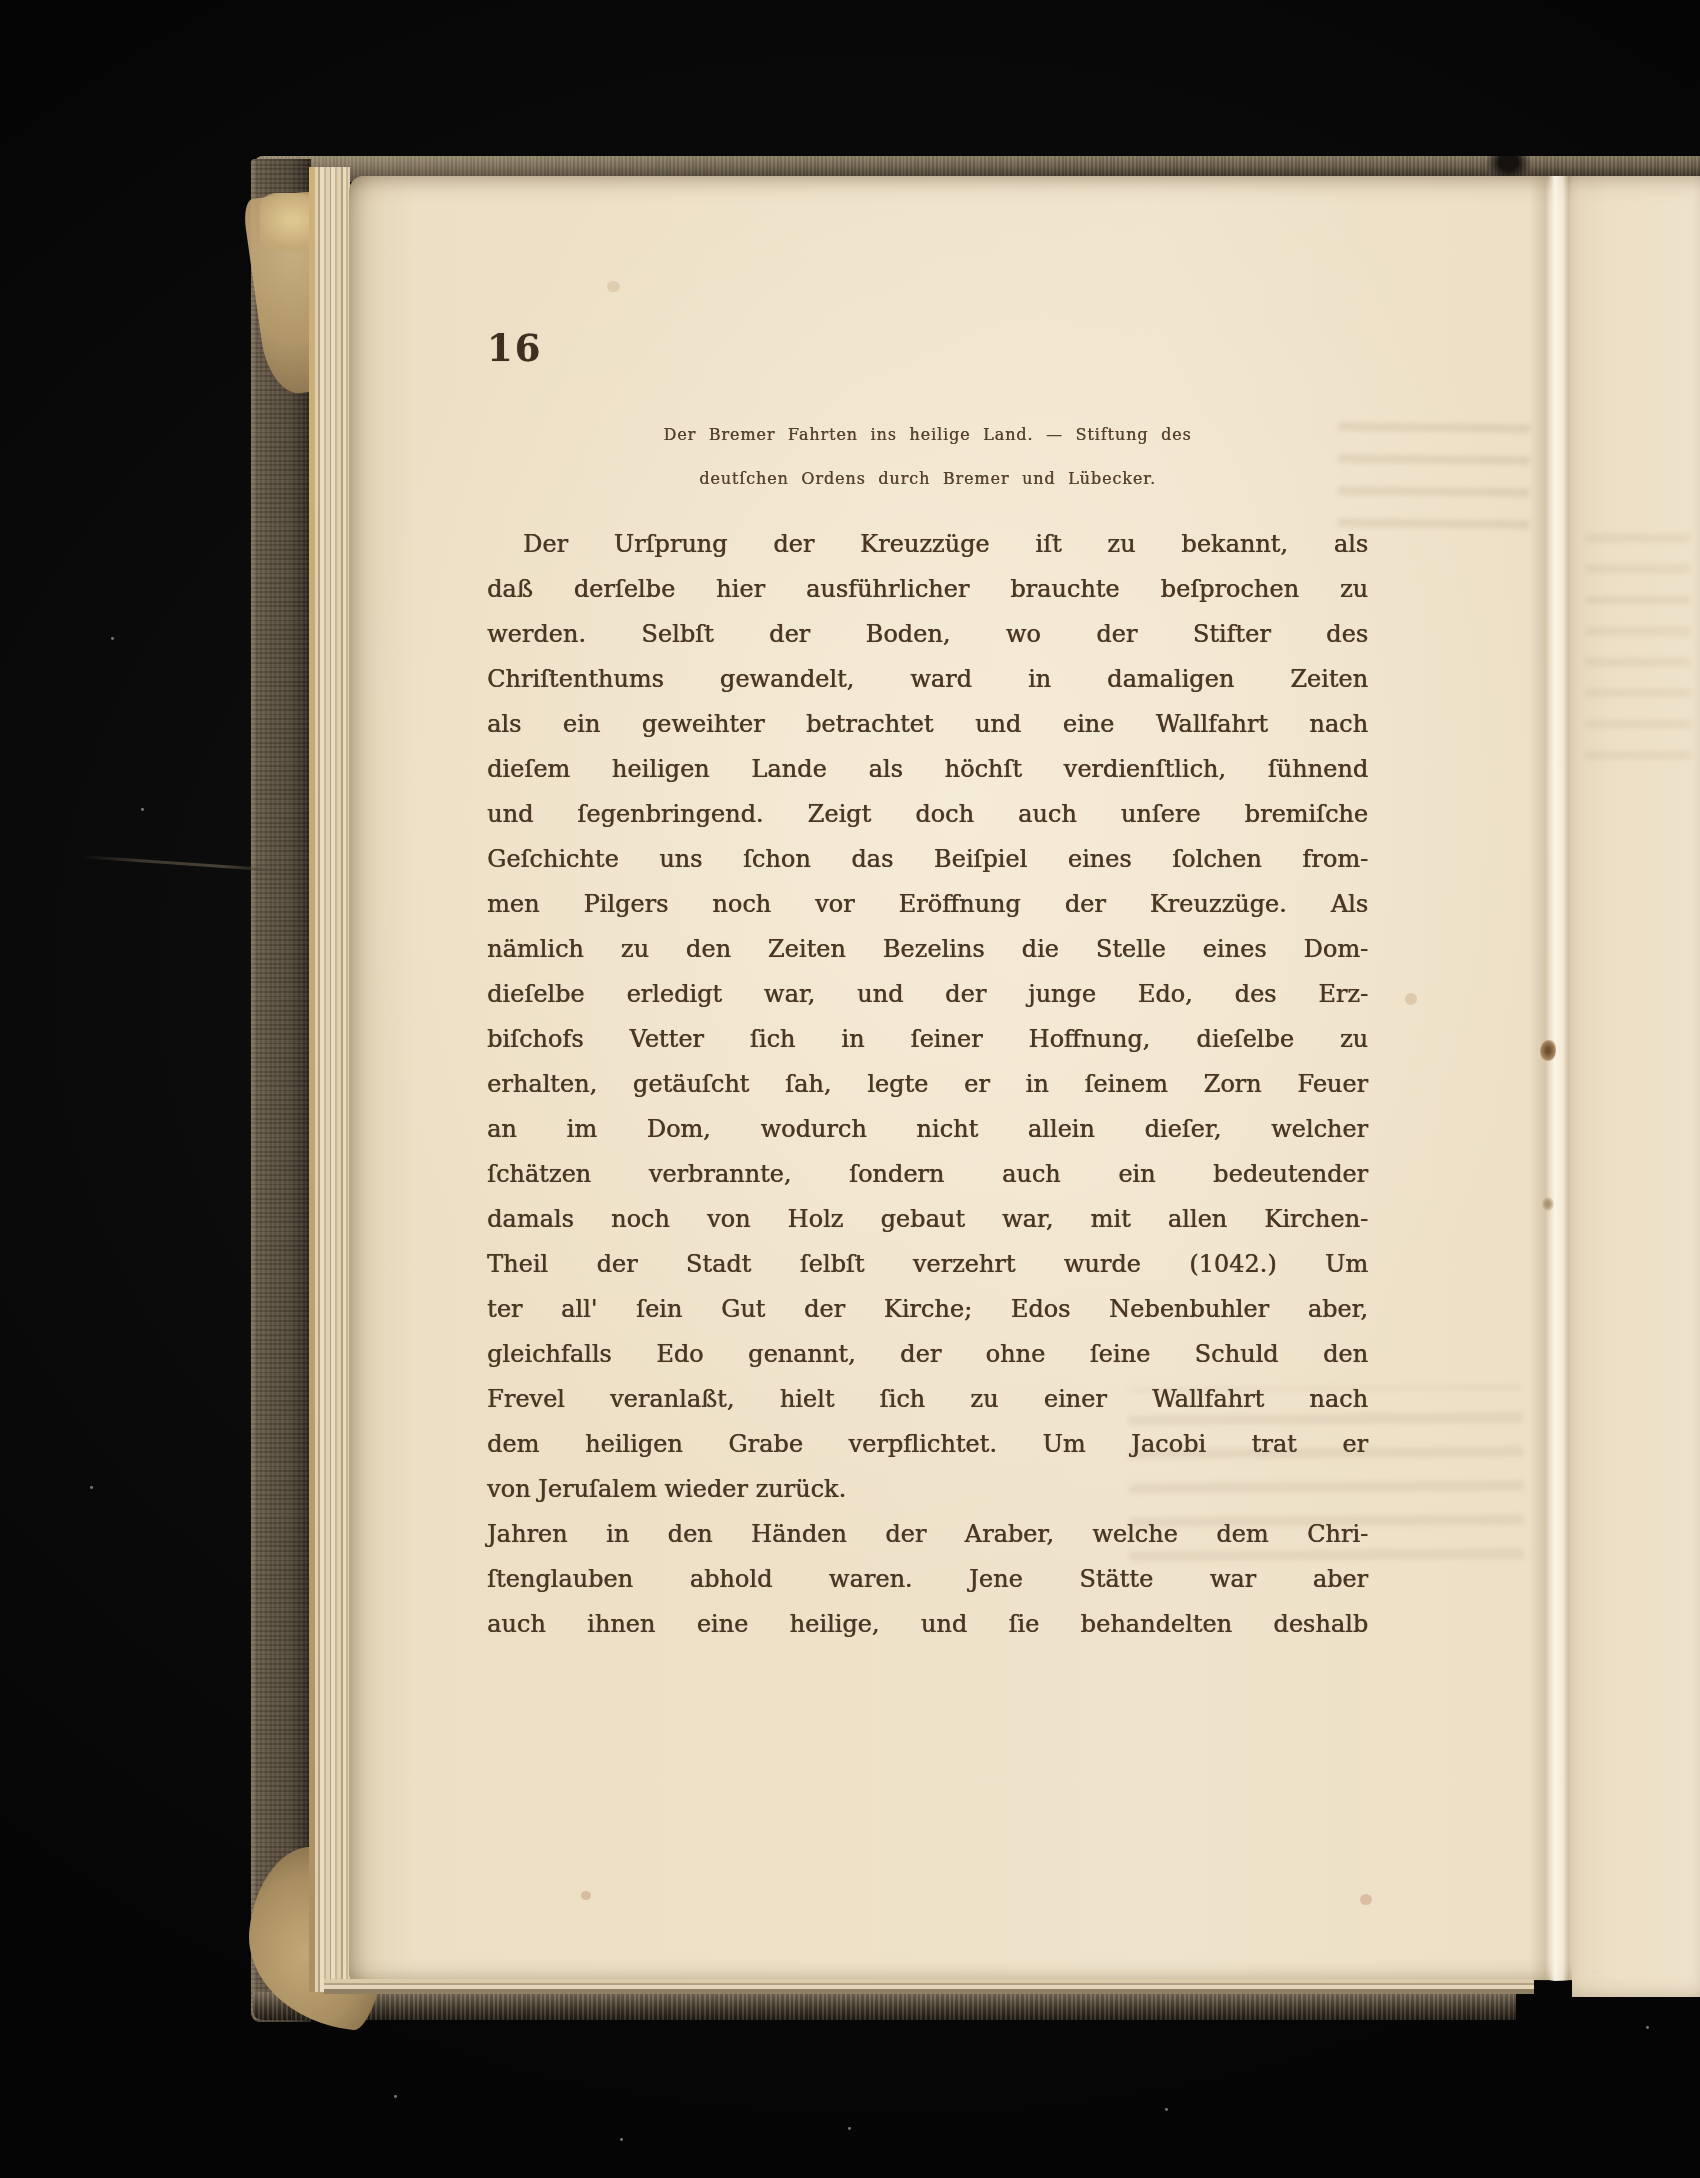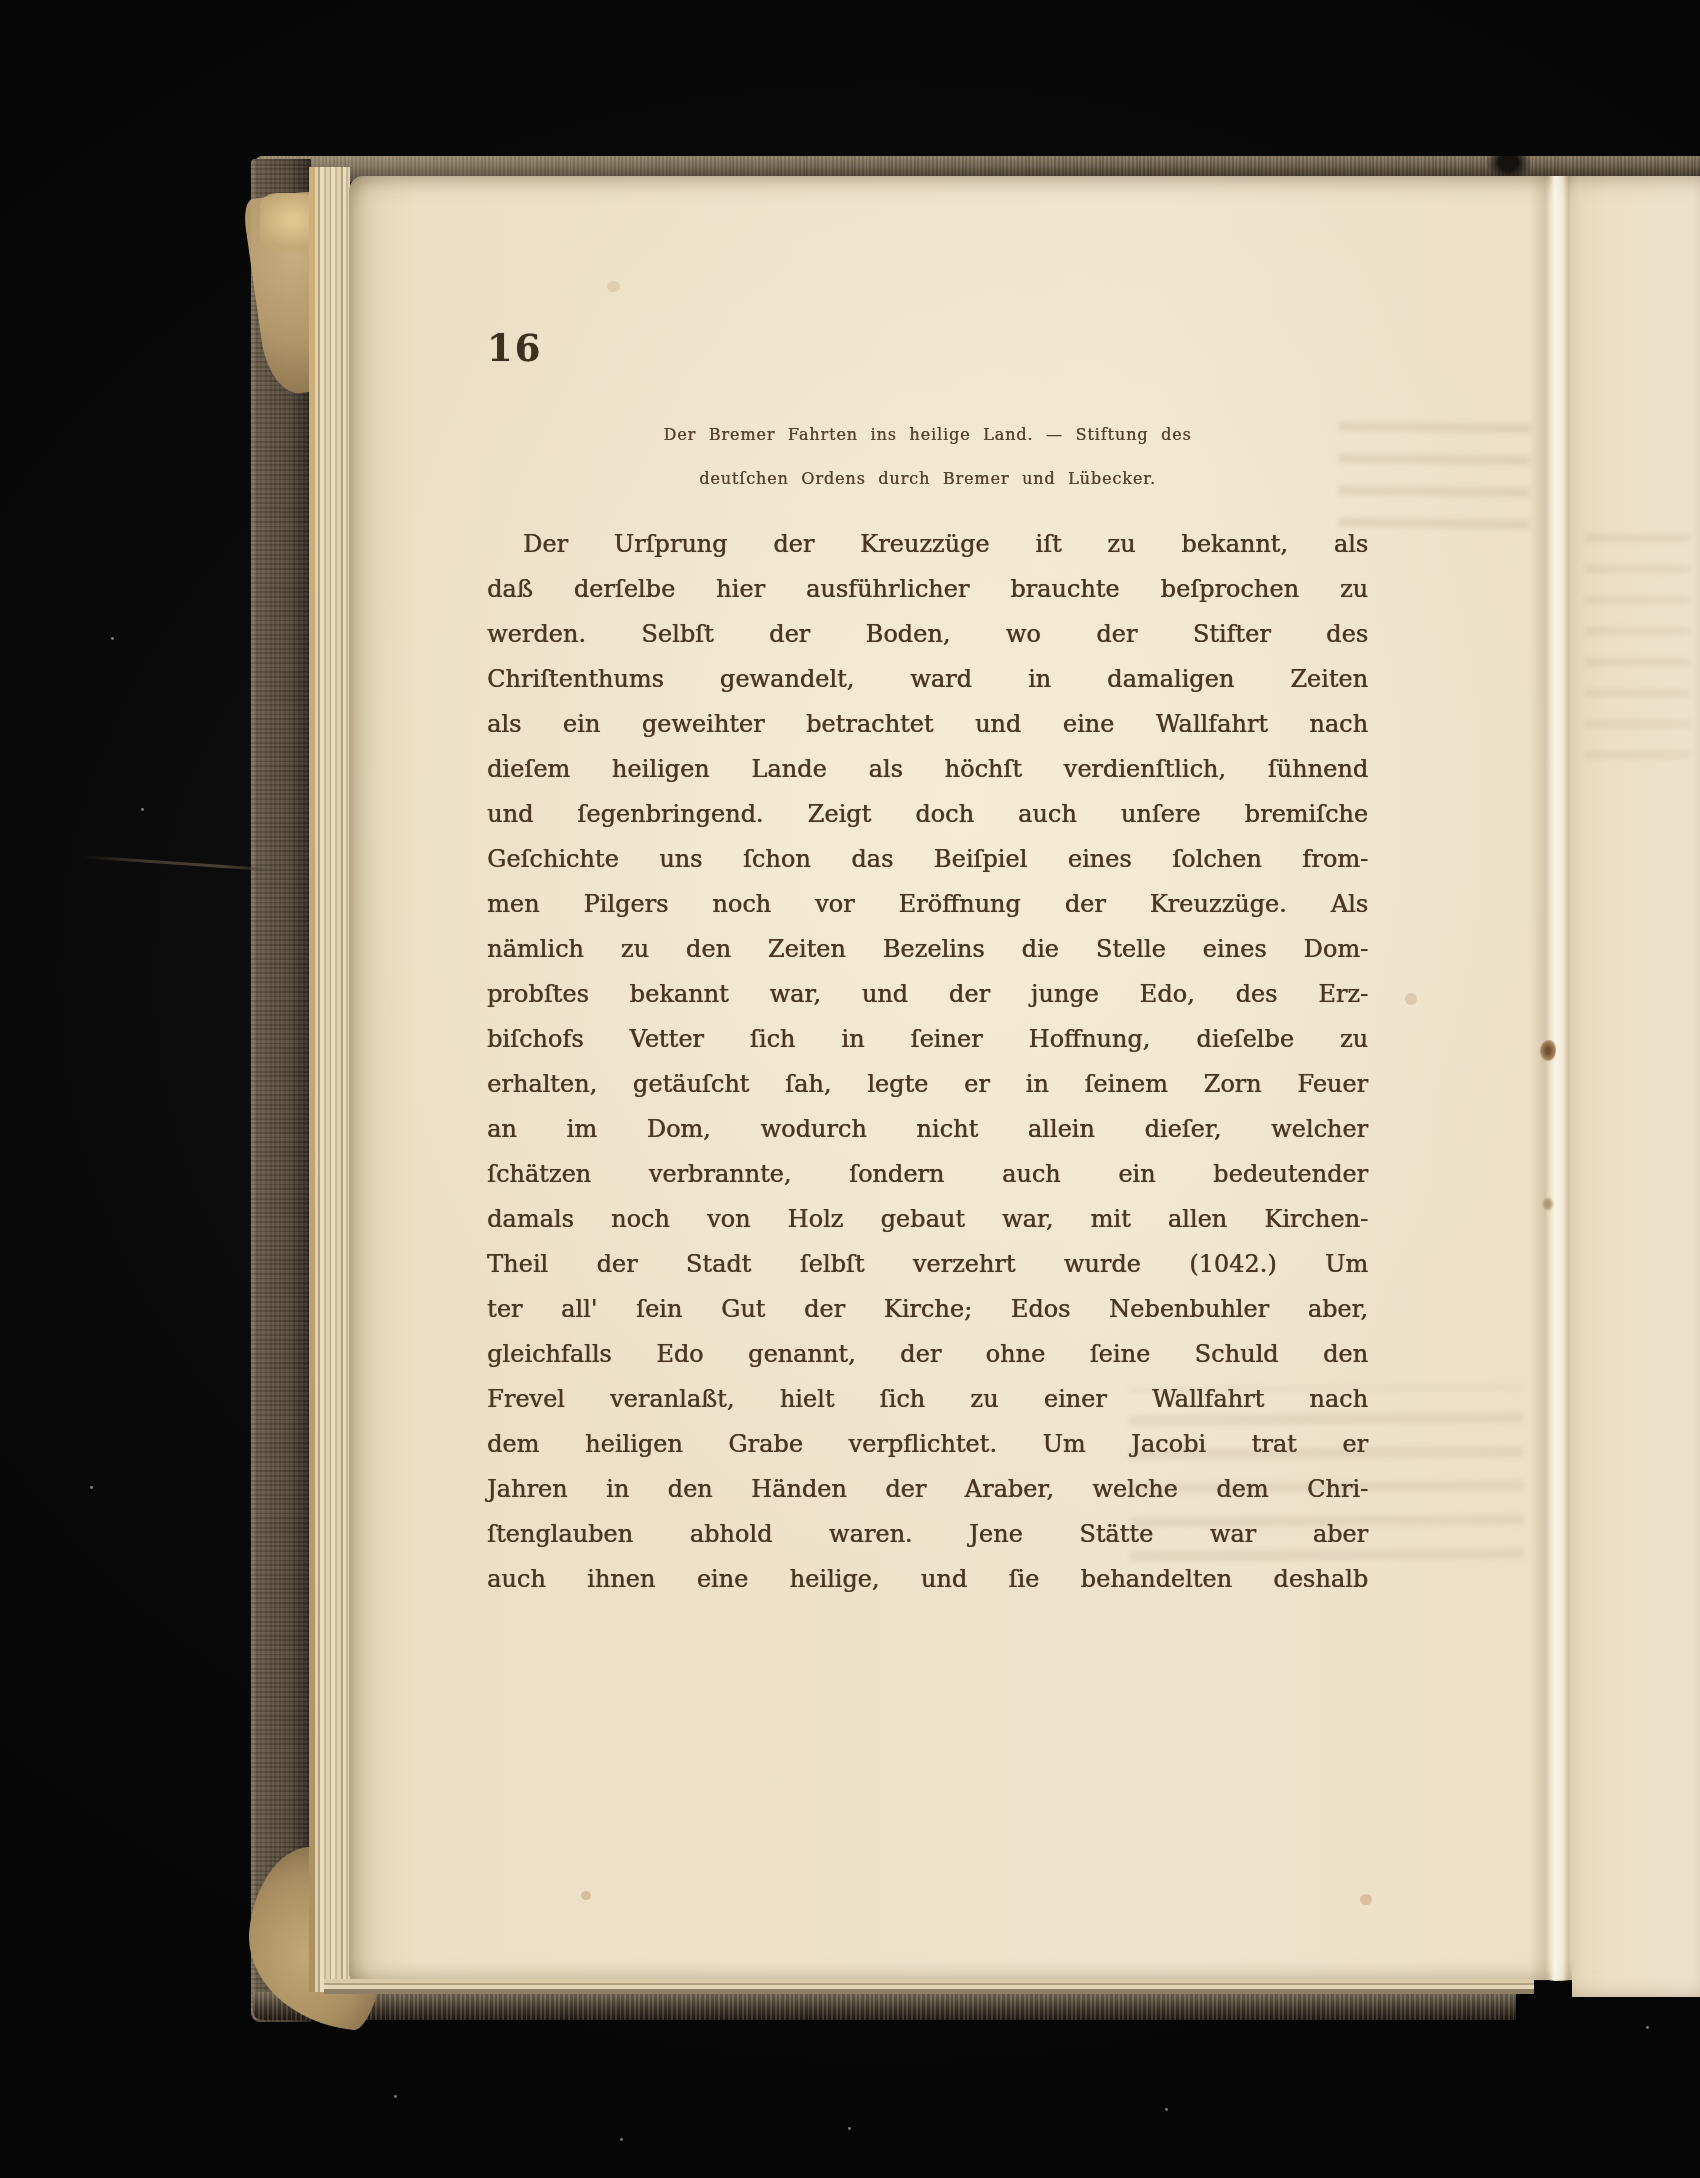--- a/index.html
+++ b/index.html
@@ -181,30 +181,31 @@
     <div class="bline indent">Der Urſprung der Kreuzzüge iſt zu bekannt, als</div>
     <div class="bline">daß derſelbe hier ausführlicher brauchte beſprochen zu</div>
     <div class="bline">werden. Selbſt der Boden, wo der Stifter des</div>
     <div class="bline">Chriſtenthums gewandelt, ward in damaligen Zeiten</div>
     <div class="bline">als ein geweihter betrachtet und eine Wallfahrt nach</div>
     <div class="bline">dieſem heiligen Lande als höchſt verdienſtlich, ſühnend</div>
     <div class="bline">und ſegenbringend. Zeigt doch auch unſere bremiſche</div>
     <div class="bline">Geſchichte uns ſchon das Beiſpiel eines ſolchen from-</div>
     <div class="bline">men Pilgers noch vor Eröffnung der Kreuzzüge. Als</div>
     <div class="bline">nämlich zu den Zeiten Bezelins die Stelle eines Dom-</div>
-    <div class="bline">probſtes bekannt war, und der junge Edo, des Erz-</div>
+    <div class="bline">dieſelbe erledigt war, und der junge Edo, des Erz-</div>
     <div class="bline">biſchofs Vetter ſich in ſeiner Hoffnung, dieſelbe zu</div>
     <div class="bline">erhalten, getäuſcht ſah, legte er in ſeinem Zorn Feuer</div>
     <div class="bline">an im Dom, wodurch nicht allein dieſer, welcher</div>
     <div class="bline">ſchätzen verbrannte, ſondern auch ein bedeutender</div>
     <div class="bline">damals noch von Holz gebaut war, mit allen Kirchen-</div>
     <div class="bline">Theil der Stadt ſelbſt verzehrt wurde (1042.) Um</div>
     <div class="bline">ter all' ſein Gut der Kirche; Edos Nebenbuhler aber,</div>
     <div class="bline">gleichfalls Edo genannt, der ohne ſeine Schuld den</div>
     <div class="bline">Frevel veranlaßt, hielt ſich zu einer Wallfahrt nach</div>
     <div class="bline">dem heiligen Grabe verpflichtet. Um Jacobi trat er</div>
+    <div class="bline endline">von Jeruſalem wieder zurück.</div>
     <div class="bline">Jahren in den Händen der Araber, welche dem Chri-</div>
     <div class="bline">ſtenglauben abhold waren. Jene Stätte war aber</div>
     <div class="bline">auch ihnen eine heilige, und ſie behandelten deshalb</div>
   </div>
 
 </div>
 
 
 </body></html>

